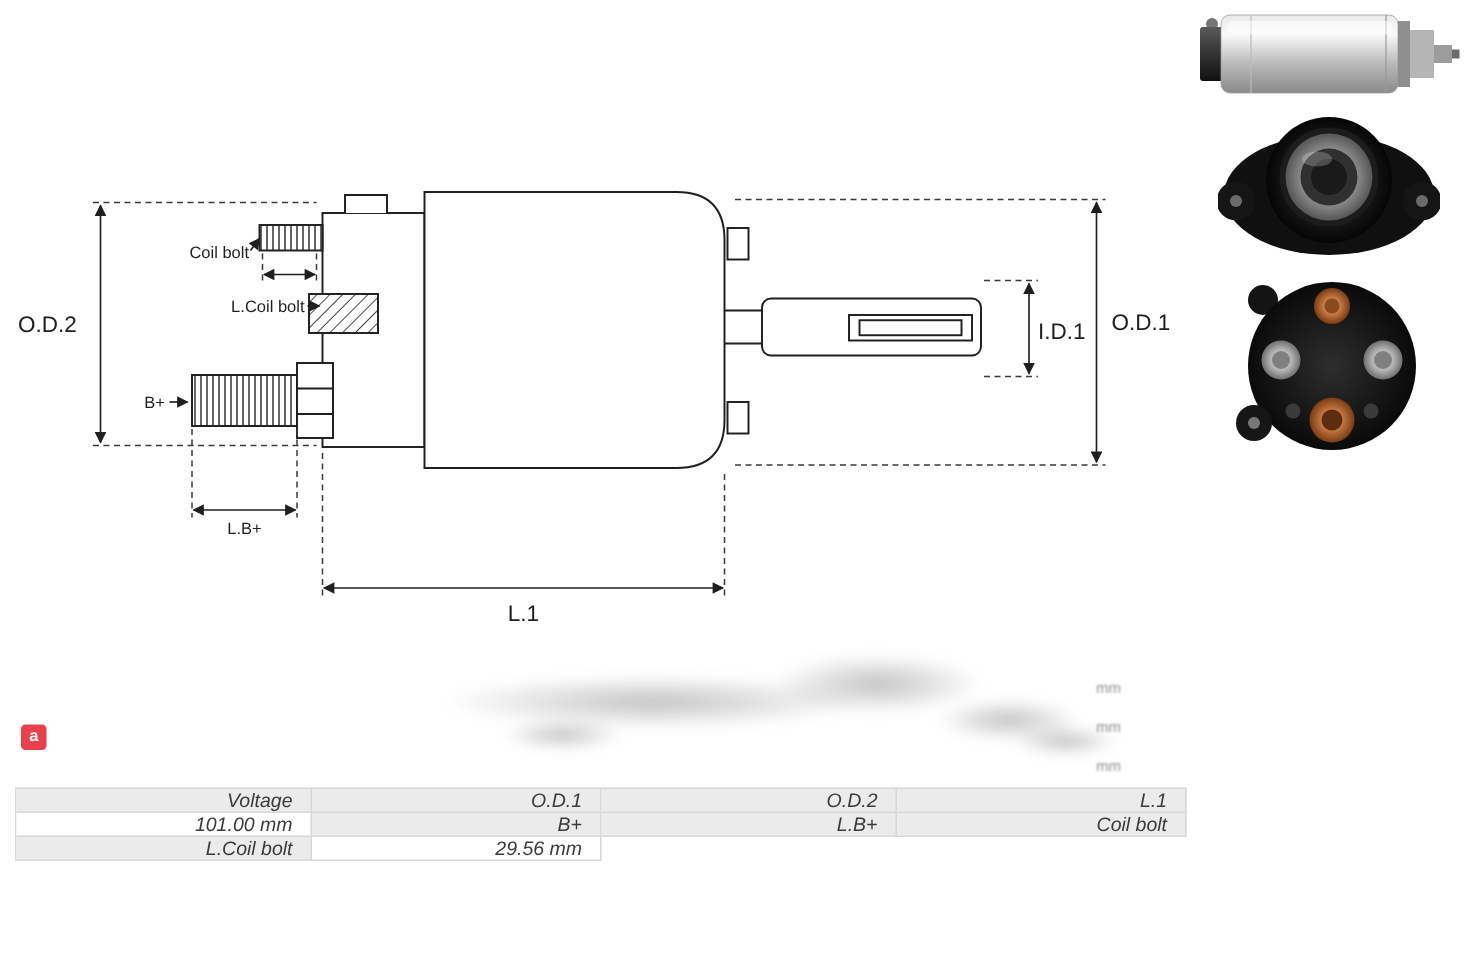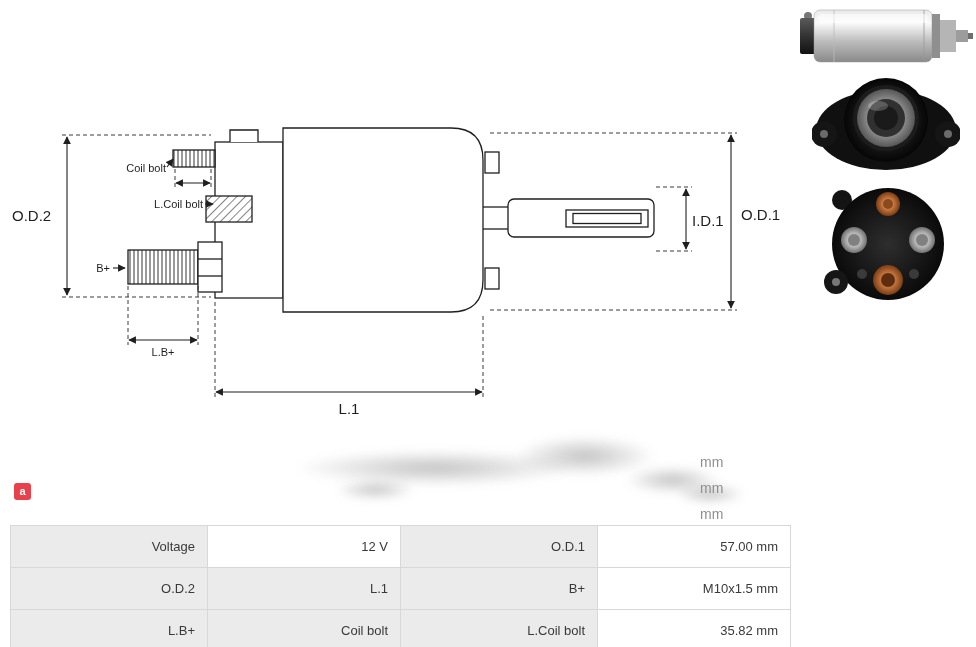--- a/index.html
+++ b/index.html
@@ -11,33 +11,33 @@
           gap:8px;align-items:center;}
   
   .ghost{position:absolute;left:0;top:432px;width:976px;height:92px;}
   .smudge{position:absolute;filter:blur(4px);border-radius:50%;
           background:radial-gradient(closest-side,rgba(70,70,70,.32),rgba(70,70,70,0));}
   .sm1{left:295px;top:18px;width:280px;height:36px;}
   .sm2{left:515px;top:4px;width:140px;height:40px;}
   .sm3{left:625px;top:34px;width:95px;height:28px;}
   .sm4{left:335px;top:48px;width:80px;height:20px;}
   .sm5{left:675px;top:52px;width:70px;height:20px;}
-  .ghost-unit{position:absolute;width:78px;text-align:left;font-size:14px;color:#8f8f8f;
+  .ghost-unit{position:absolute;width:78px;text-align:center;font-size:10px;color:#8f8f8f;
           filter:blur(.6px);left:700px;}
   .gu0{top:22px;} .gu1{top:48px;} .gu2{top:74px;}
   .logo{position:absolute;left:14px;top:483px;width:17px;height:17px;background:#e8414b;
         border-radius:3px;color:#fff;font-size:11px;font-weight:bold;display:flex;
         align-items:center;justify-content:center;line-height:1;}
   
   .spec-table{position:absolute;left:10px;top:525px;width:780px;display:grid;
         grid-template-columns:197px 193px 197px 193px;font-size:13px;color:#3a3a3a;
         border-top:1px solid #d8d8d8;border-left:1px solid #d8d8d8;}
-  .cell{height:42px;display:flex;align-items:center;justify-content:flex-end;
+  .cell{height:16px;display:flex;align-items:center;justify-content:flex-end;
         padding-right:12px;border-right:1px solid #d8d8d8;border-bottom:1px solid #d8d8d8;
-        box-sizing:border-box;background:#fff;}
+        box-sizing:border-box;background:#fff;font-style:italic;}
   .cell.label{background:#ebebeb;}
 </style>
 </head>
 <body>
 
 <div class="page">
 
   <svg class="drawing" width="790" height="440" viewBox="0 0 790 440">
     <defs>
       <marker id="arr" viewBox="0 0 10 10" refX="9" refY="5" markerWidth="9" markerHeight="7" orient="auto-start-reverse">
@@ -205,29 +205,27 @@
     <div class="smudge sm5"></div>
     <span class="ghost-unit gu0">mm</span>
     <span class="ghost-unit gu1">mm</span>
     <span class="ghost-unit gu2">mm</span>
   </div>
 
   <div class="logo">a</div>
 
   <div class="spec-table">
     <div class="cell label">Voltage</div>
-    <div class="cell value">12 V</div>
     <div class="cell label">O.D.1</div>
-    <div class="cell value">57.00 mm</div>
 
     <div class="cell label">O.D.2</div>
     <div class="cell label">L.1</div>
+    <div class="cell value">101.00 mm</div>
 
     <div class="cell label">B+</div>
-    <div class="cell value">M10x1.5 mm</div>
     <div class="cell label">L.B+</div>
 
     <div class="cell label">Coil bolt</div>
     <div class="cell label">L.Coil bolt</div>
-    <div class="cell value">35.82 mm</div>
+    <div class="cell value">29.56 mm</div>
   </div>
 
 </div>
 
 </body></html>

